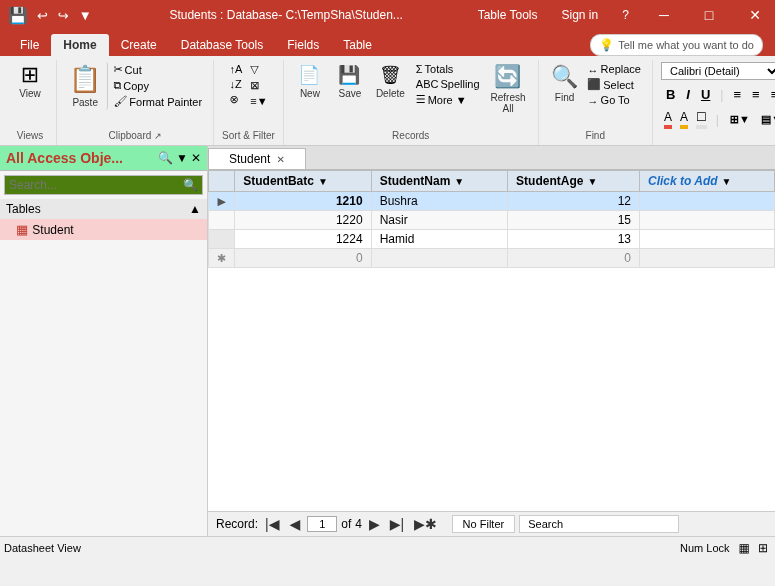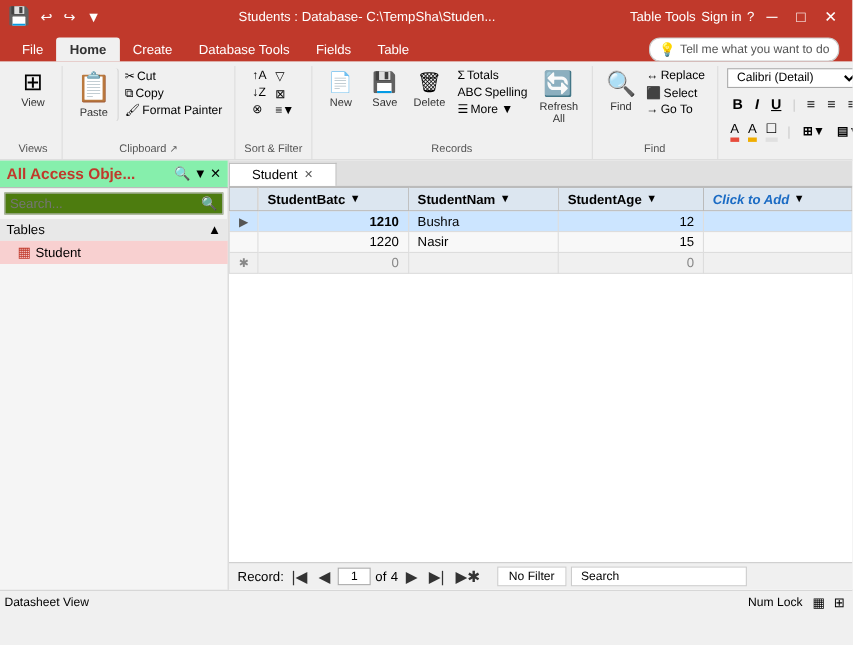--- a/index.html
+++ b/index.html
@@ -294,21 +294,21 @@
   <div class="title-bar-left">
 
     <span style="font-size:16px; cursor:pointer;">💾</span>
     <div class="qat">
       <span class="qat-btn" title="Undo">↩</span>
       <span class="qat-btn" title="Redo">↪</span>
       <span class="qat-btn">▼</span>
     </div>
   </div>
   <div class="title-bar-center">Students : Database- C:\TempSha\Studen...</div>
-  <div style="display:flex; align-items:center; gap:5px;">
+  <div style="display:flex; align-items:center; gap:24px;">
     <span style="font-size:12px;">Table Tools</span>
     <span style="font-size:12px; cursor:pointer;">Sign in</span>
     <span style="font-size:12px; cursor:pointer;">?</span>
     <span class="title-btn">─</span>
     <span class="title-btn">□</span>
     <span class="title-btn">✕</span>
   </div>
 </div>
 
 <div class="ribbon-tabs">
@@ -551,20 +551,27 @@
             <td class="num-cell">12</td>
             <td></td>
           </tr>
           <tr>
             <td class="row-num"></td>
             <td class="num-cell">1220</td>
             <td>Nasir</td>
             <td class="num-cell">15</td>
             <td></td>
           </tr>
+          <tr>
+            <td class="row-num"></td>
+            <td class="num-cell">1224</td>
+            <td>Hamid</td>
+            <td class="num-cell">13</td>
+            <td></td>
+          </tr>
           <tr class="new-row">
             <td class="row-num">✱</td>
             <td class="num-cell">0</td>
             <td></td>
             <td class="num-cell">0</td>
             <td></td>
           </tr>
         </tbody>
       </table>
     </div>

